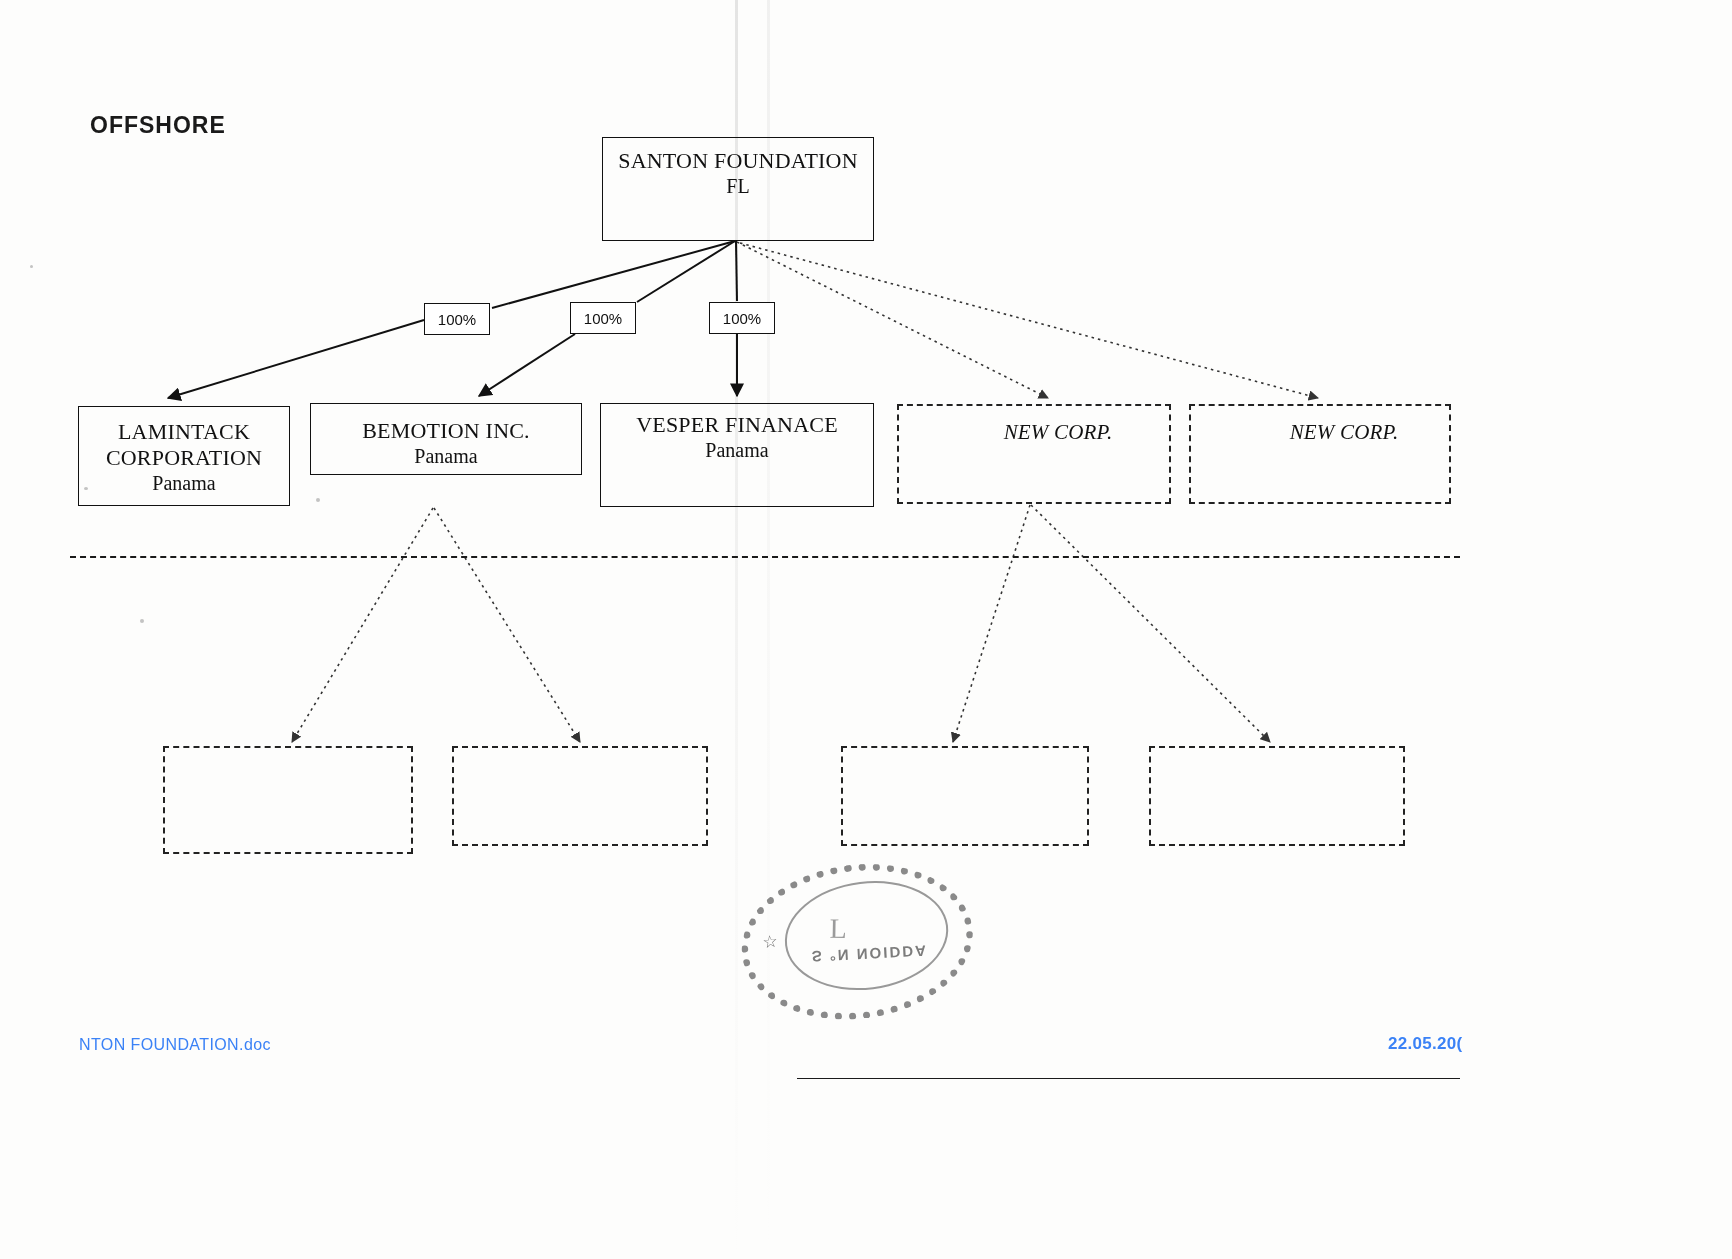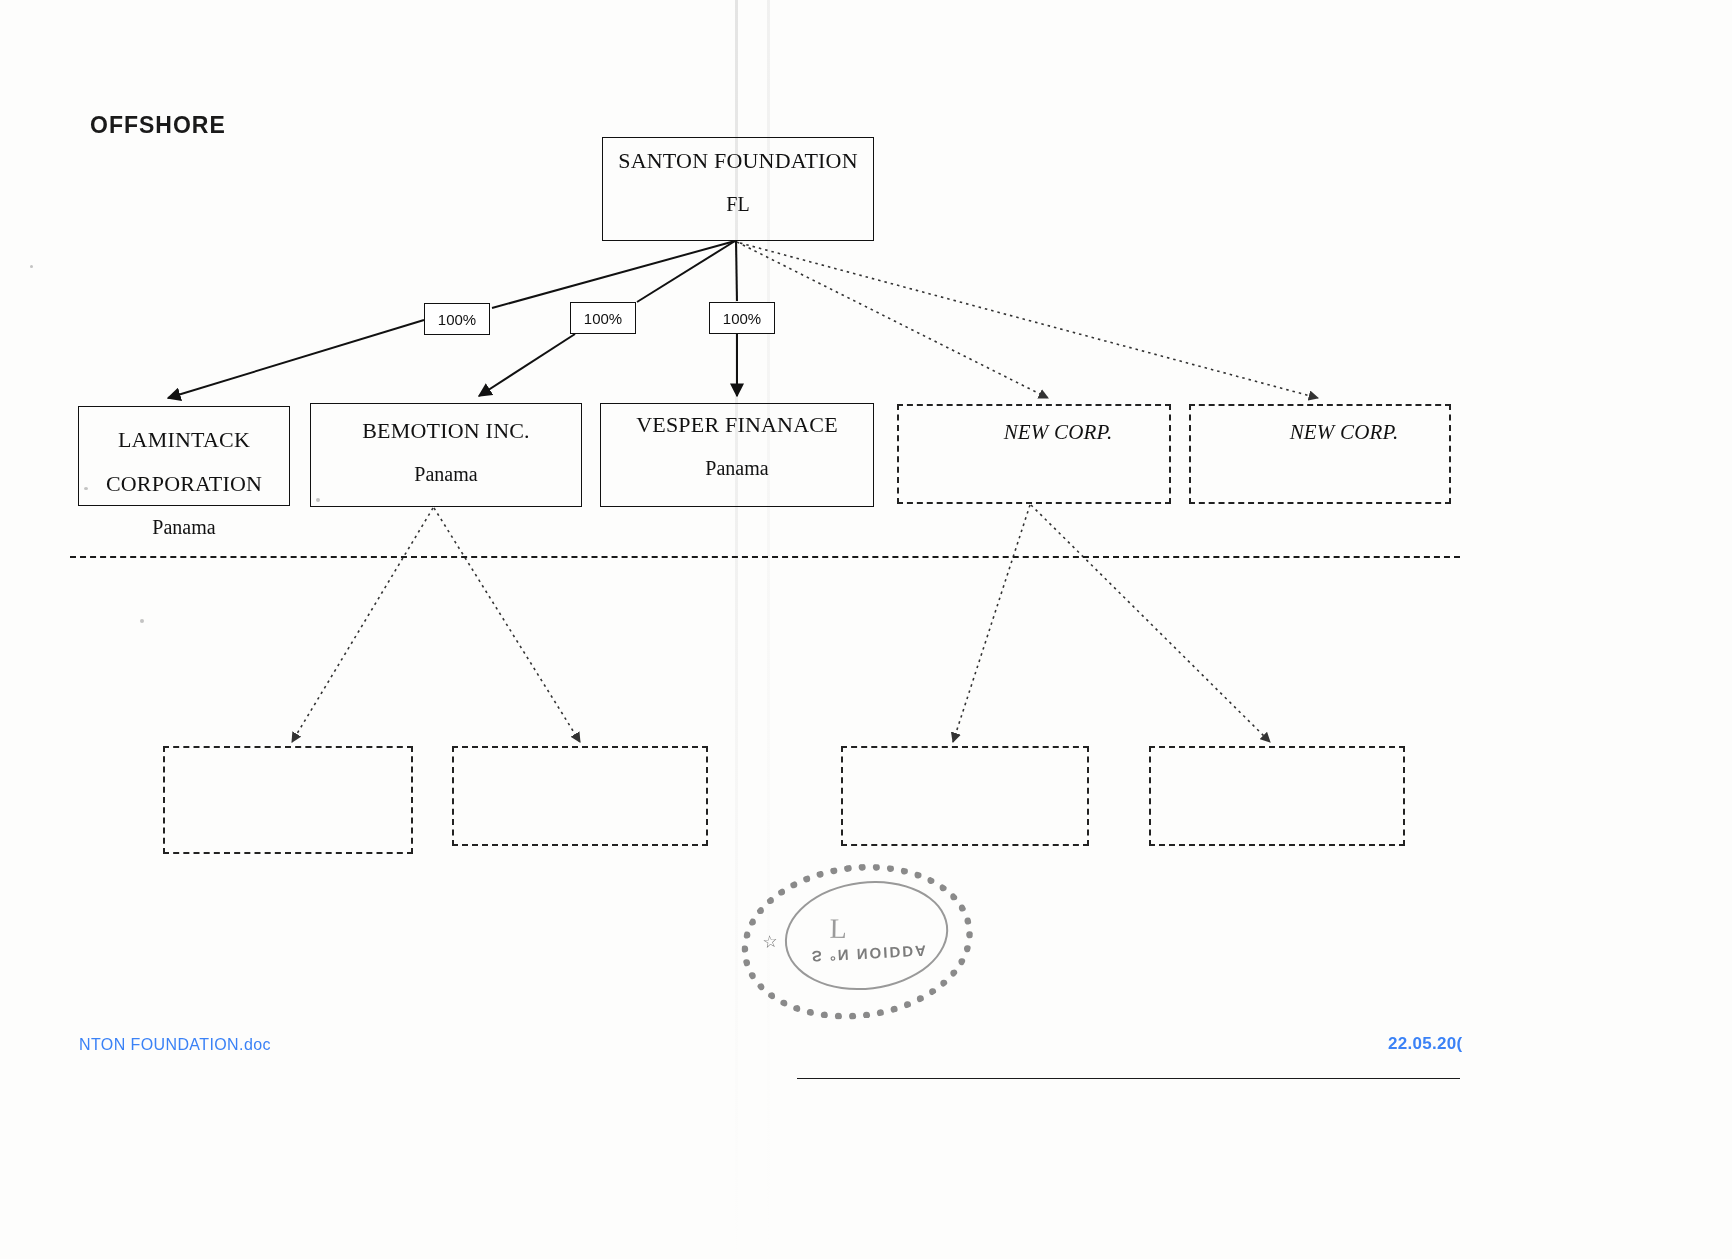--- a/index.html
+++ b/index.html
@@ -52,21 +52,20 @@
     position: absolute;
     box-sizing: border-box;
     display: flex;
     flex-direction: column;
     align-items: center;
     justify-content: flex-start;
     text-align: center;
   }
   .node.solid {
     border: 1.6px solid #111;
-    gap: 18px;
   }
   .node.dashed {
     border: 2px dashed #222;
   }
   .node .title {
     font-size: 22px;
     line-height: 1.18;
     letter-spacing: 0.2px;
   }
   .node .subtitle {
@@ -83,27 +82,27 @@
     top: 137px;
     width: 272px;
     height: 104px;
     padding-top: 10px;
   }
   #node-lamintack {
     left: 78px;
     top: 406px;
     width: 212px;
     height: 100px;
-    padding-top: 20px;
+    padding-top: 12px;
   }
   #node-bemotion {
     left: 310px;
     top: 403px;
     width: 272px;
-    height: 104px;
+    height: 72px;
     padding-top: 14px;
   }
   #node-vesper {
     left: 600px;
     top: 403px;
     width: 274px;
     height: 104px;
     padding-top: 8px;
   }
   #node-newcorp-1 {

